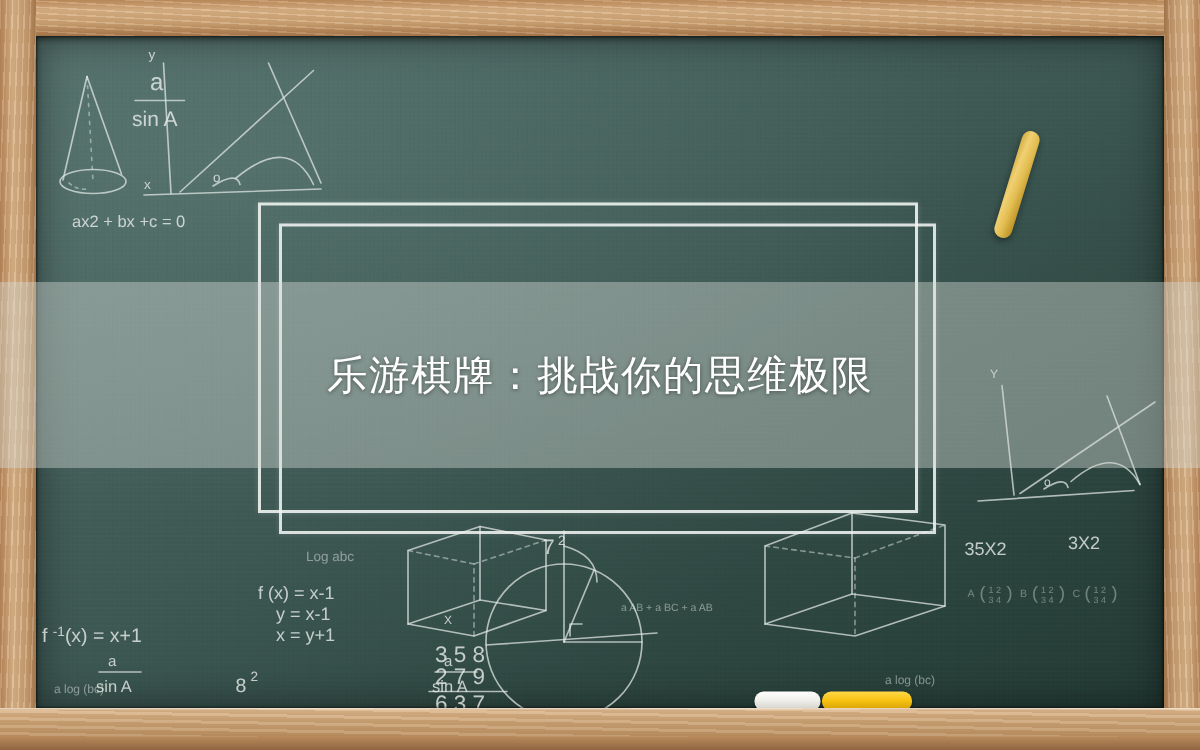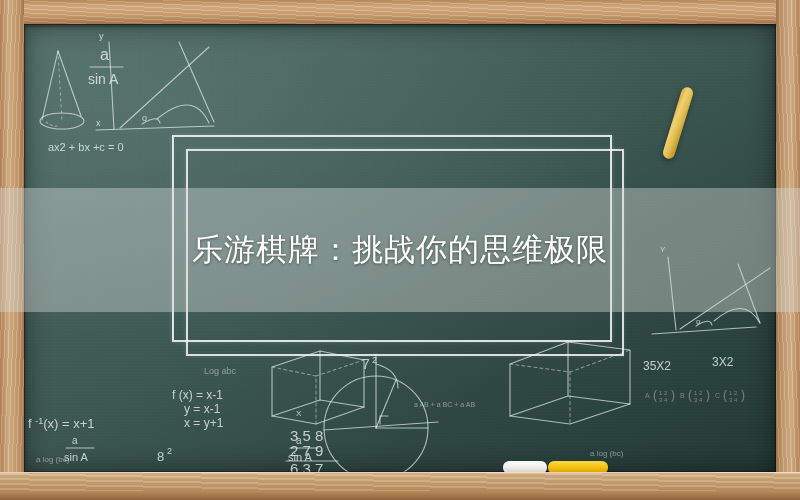--- a/index.html
+++ b/index.html
@@ -104,21 +104,21 @@
   }
 
   
   .band{
     position:absolute;left:0;top:188px;width:800px;height:124px;
     background:rgba(214,219,215,.42);
   }
   .title{
     position:absolute;left:0;top:188px;width:800px;height:124px;
     display:flex;align-items:center;justify-content:center;
-    color:#ffffff;font-size:31px;letter-spacing:1px;font-weight:400;
+    color:#ffffff;font-size:27px;letter-spacing:1px;font-weight:400;
     text-shadow:0 1px 3px rgba(0,0,0,.45);
     white-space:nowrap;
   }
 
   
   .chalk-white{
     position:absolute;left:503px;top:461px;width:44px;height:13px;border-radius:6px;
     background:linear-gradient(180deg,#ffffff 0%,#f0efeb 45%,#cdccc6 100%);
     box-shadow:0 1px 2px rgba(0,0,0,.45);
   }

